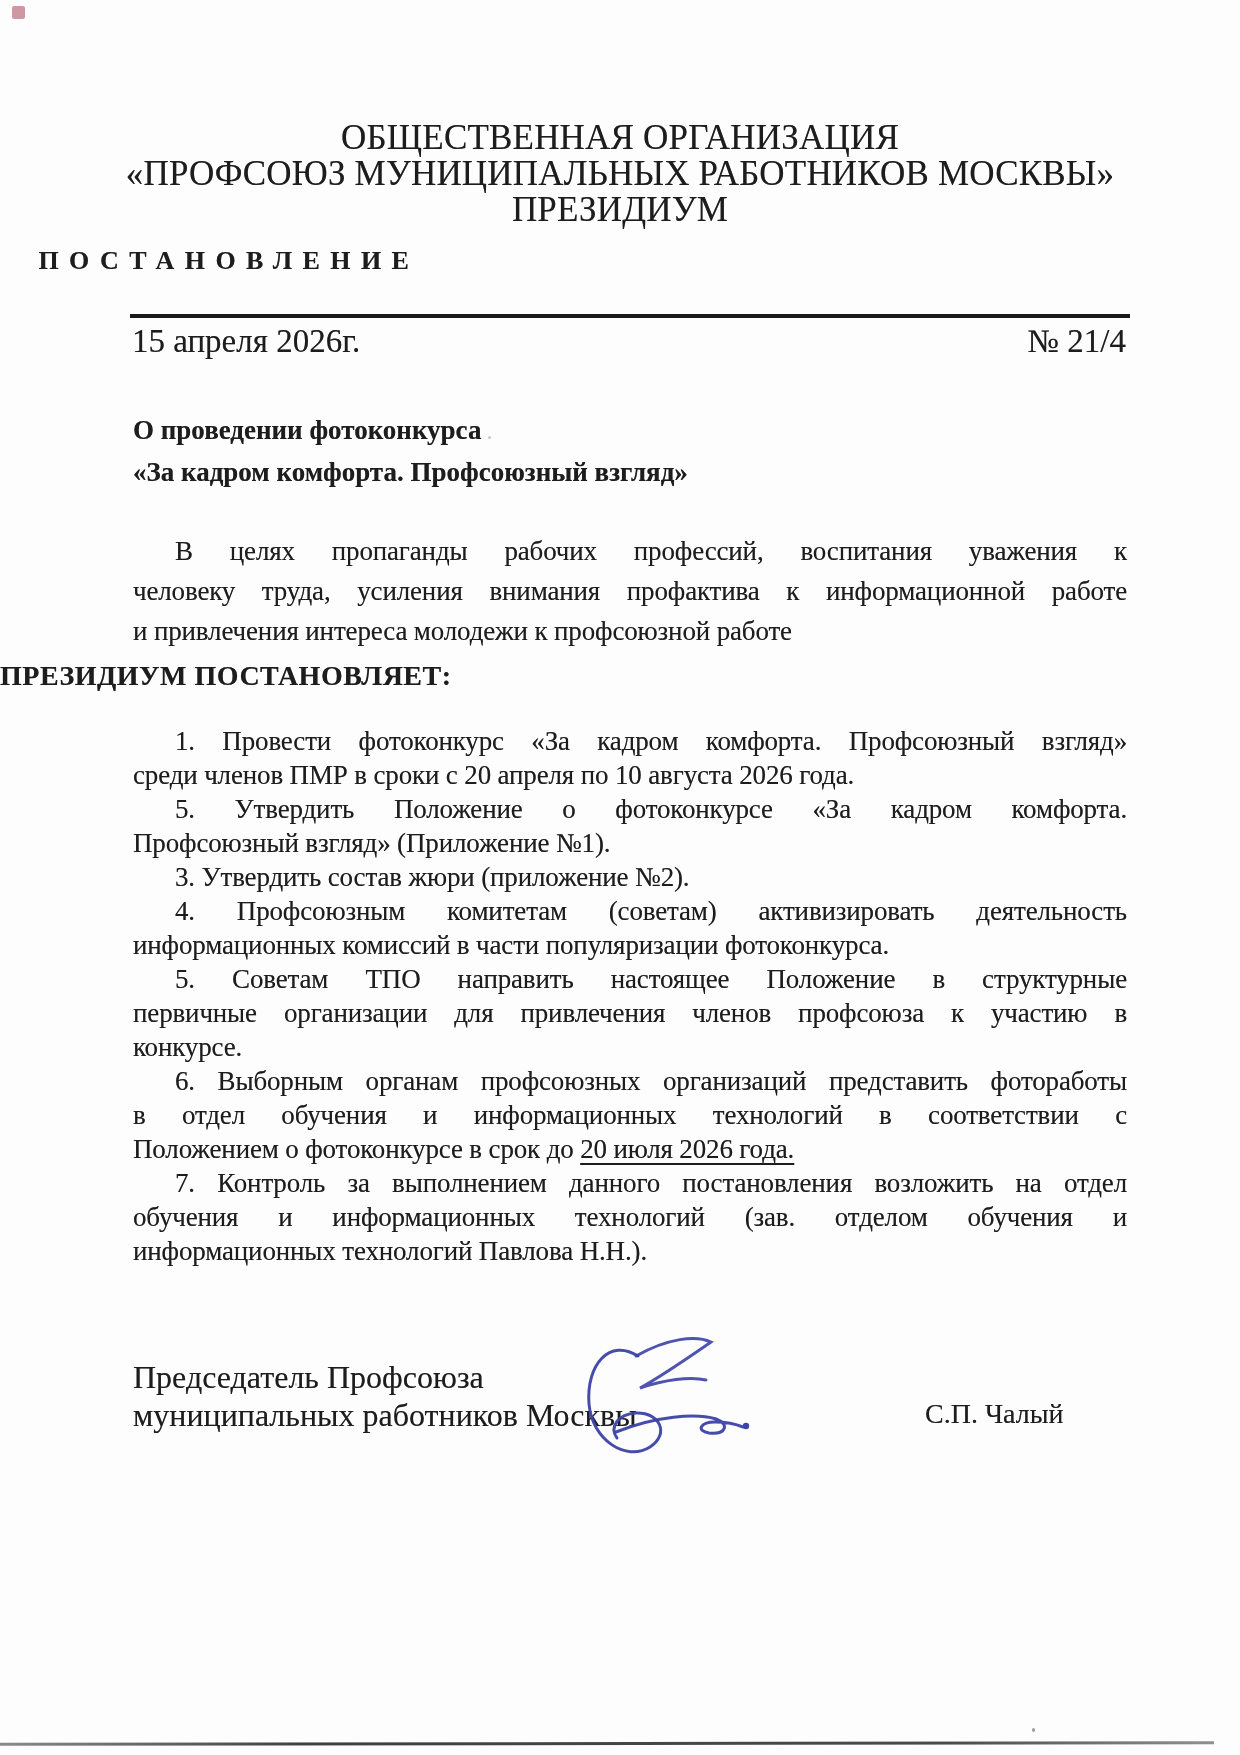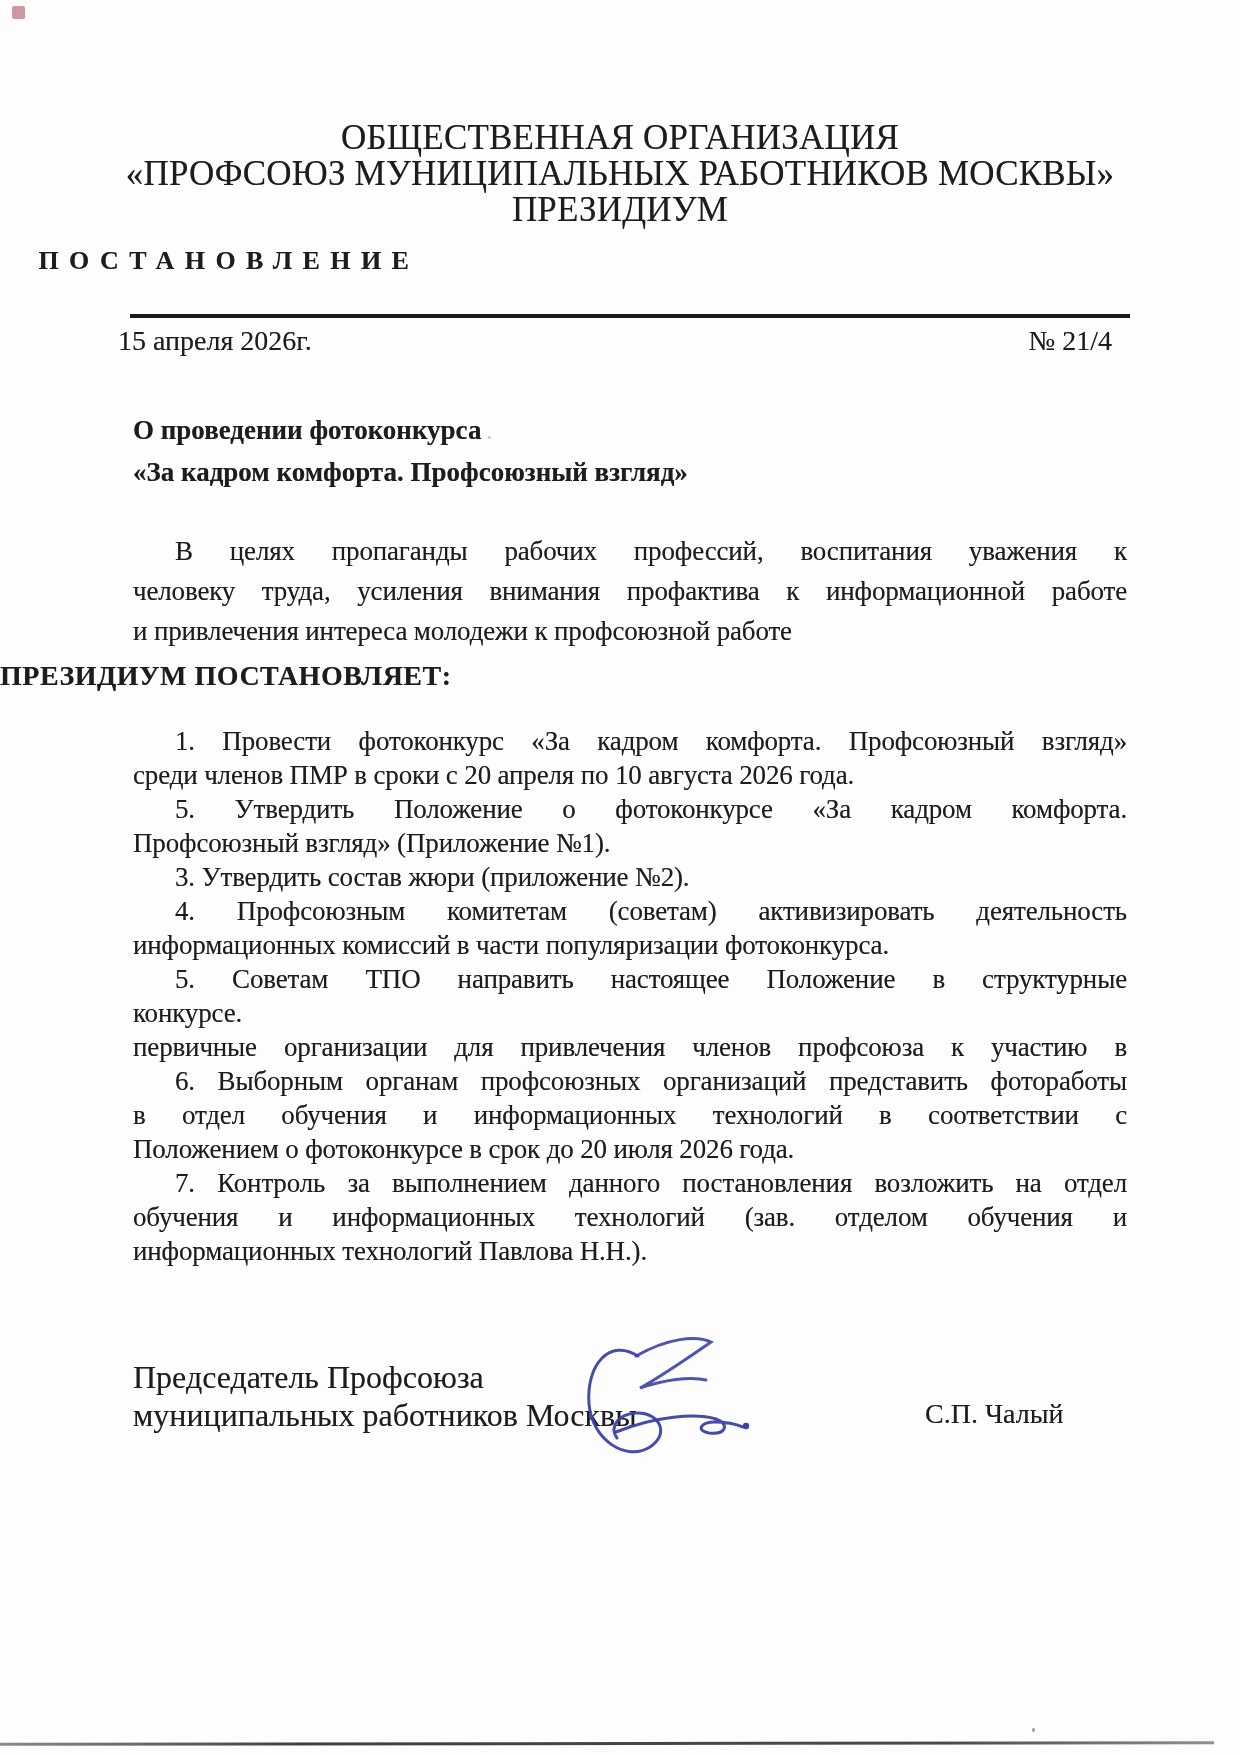--- a/index.html
+++ b/index.html
@@ -29,23 +29,23 @@
   .doctype {
     position: absolute; top: 246px; left: 0; width: 100%;
     text-align: left; font-weight: 700; font-size: 26px;
     letter-spacing: 0.40em; text-indent: 0.40em; padding-left: 28px;
   }
   .rule {
     position: absolute; top: 314px; left: 130px;
     width: 1000px; height: 4px; background: #1a1a1a;
   }
   .meta {
-    position: absolute; top: 324px; left: 118px; width: 994px;
+    position: absolute; top: 324px; left: 132px; width: 994px;
     display: flex; justify-content: space-between;
-    font-size: 28px; line-height: 34px;
+    font-size: 33px; line-height: 34px;
   }
   .subject {
     position: absolute; top: 381px; left: 133px;
     font-weight: 700; font-size: 27px; line-height: 42px; margin-top: 28px;
   }
   .preamble {
     position: absolute; top: 531px; left: 133px; width: 994px;
     font-size: 27px; line-height: 40px;
   }
   .res-heading {
@@ -59,20 +59,21 @@
   }
   .jline {
     text-align: justify;
     text-align-last: justify;
     letter-spacing: -0.15px;
     white-space: normal;
   }
   .jline.first { text-indent: 42px; }
   .jline.last  { text-align-last: left; }
   .ul {
+    text-decoration: underline;
     text-decoration-thickness: 2px;
     text-underline-offset: 5px;
   }
   .sig-block {
     position: absolute; top: 1358px; left: 133px;
     font-size: 32px; line-height: 38px;
   }
   .sig-name {
     position: absolute; top: 1398px; left: 925px;
     font-size: 28px;
@@ -129,22 +130,22 @@
 
   <div class="items" id="items">
       <div class="jline first">1.  Провести фотоконкурс «За кадром комфорта. Профсоюзный взгляд»</div>
       <div class="jline last">среди членов ПМР в сроки с 20 апреля по 10 августа 2026 года.</div>
       <div class="jline first">5. Утвердить Положение о фотоконкурсе «За кадром комфорта.</div>
       <div class="jline last">Профсоюзный взгляд» (Приложение №1).</div>
       <div class="jline first last">3. Утвердить состав жюри (приложение №2).</div>
       <div class="jline first">4. Профсоюзным комитетам (советам) активизировать деятельность</div>
       <div class="jline last">информационных комиссий в части популяризации фотоконкурса.</div>
       <div class="jline first">5. Советам ТПО направить настоящее Положение в структурные</div>
+      <div class="jline">первичные организации для привлечения членов профсоюза к участию в</div>
       <div class="jline last">конкурсе.</div>
-      <div class="jline">первичные организации для привлечения членов профсоюза к участию в</div>
       <div class="jline first">6. Выборным органам профсоюзных организаций представить фотоработы</div>
       <div class="jline">в отдел обучения и информационных технологий в соответствии с</div>
       <div class="jline last">Положением о фотоконкурсе в срок до <span class="ul">20 июля 2026 года.</span></div>
       <div class="jline first">7. Контроль за выполнением данного постановления возложить на отдел</div>
       <div class="jline">обучения и информационных технологий (зав. отделом обучения и</div>
       <div class="jline last">информационных технологий Павлова Н.Н.).</div>
     </div>
 
   <div class="sig-block">
     <div>Председатель Профсоюза</div>

